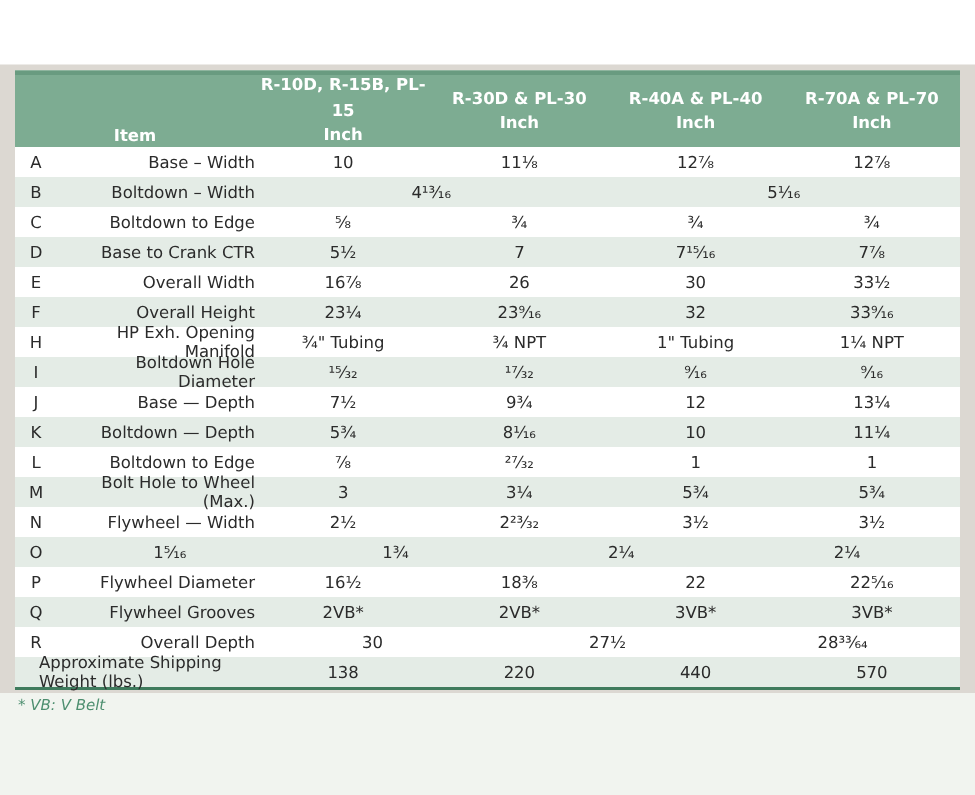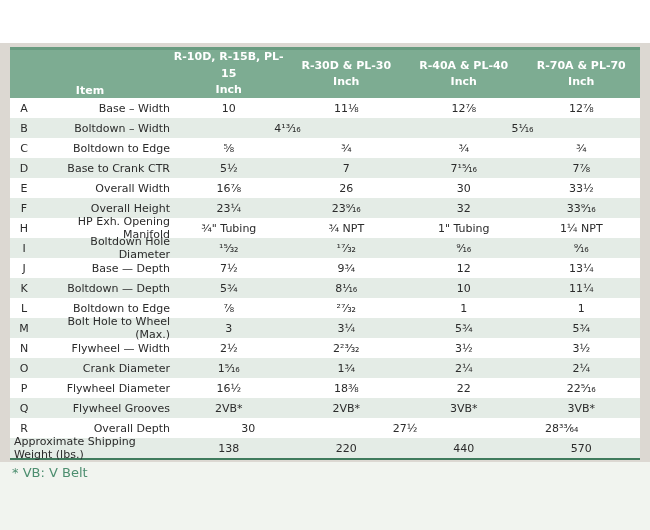--- a/index.html
+++ b/index.html
@@ -34,26 +34,26 @@
   .thead .col-h span { display:block; }
   .row {
     display:flex; height:20px; align-items:center;
     font-size:11px; background:#ffffff;
   }
   .row.tint { background:#e4ece6; }
   .letter { width:28px; text-align:center; flex:0 0 28px; }
   .item-name { width:132px; flex:0 0 132px; text-align:right; }
   .val { flex:1; text-align:center; }
   .summary .summary-label {
-    width:160px; flex:0 0 160px; padding-left:4px; box-sizing:border-box;
+    width:160px; flex:0 0 160px; padding-left:16px; box-sizing:border-box;
     text-align:left;
   }
   .footnote {
     position:absolute; left:12px; top:465px;
-    font-size:13px; color:#4d8e6f;
+    font-size:10px; font-style:italic; color:#4d8e6f;
   }
 </style>
 </head>
 <body>
 
 <div class="page-frame"></div>
 <div class="page-below"></div>
 
 <div class="spec-table">
 
@@ -175,21 +175,20 @@
       <div class="row">
         <div class="letter">N</div>
         <div class="item-name">Flywheel — Width</div>
         <div class="val">2½</div>
         <div class="val">2²³⁄₃₂</div>
         <div class="val">3½</div>
         <div class="val">3½</div>
       </div>
       <div class="row tint">
         <div class="letter">O</div>
-        <div class="item-name">Crank Diameter</div>
         <div class="val">1⁵⁄₁₆</div>
         <div class="val">1¾</div>
         <div class="val">2¼</div>
         <div class="val">2¼</div>
       </div>
       <div class="row">
         <div class="letter">P</div>
         <div class="item-name">Flywheel Diameter</div>
         <div class="val">16½</div>
         <div class="val">18⅜</div>

